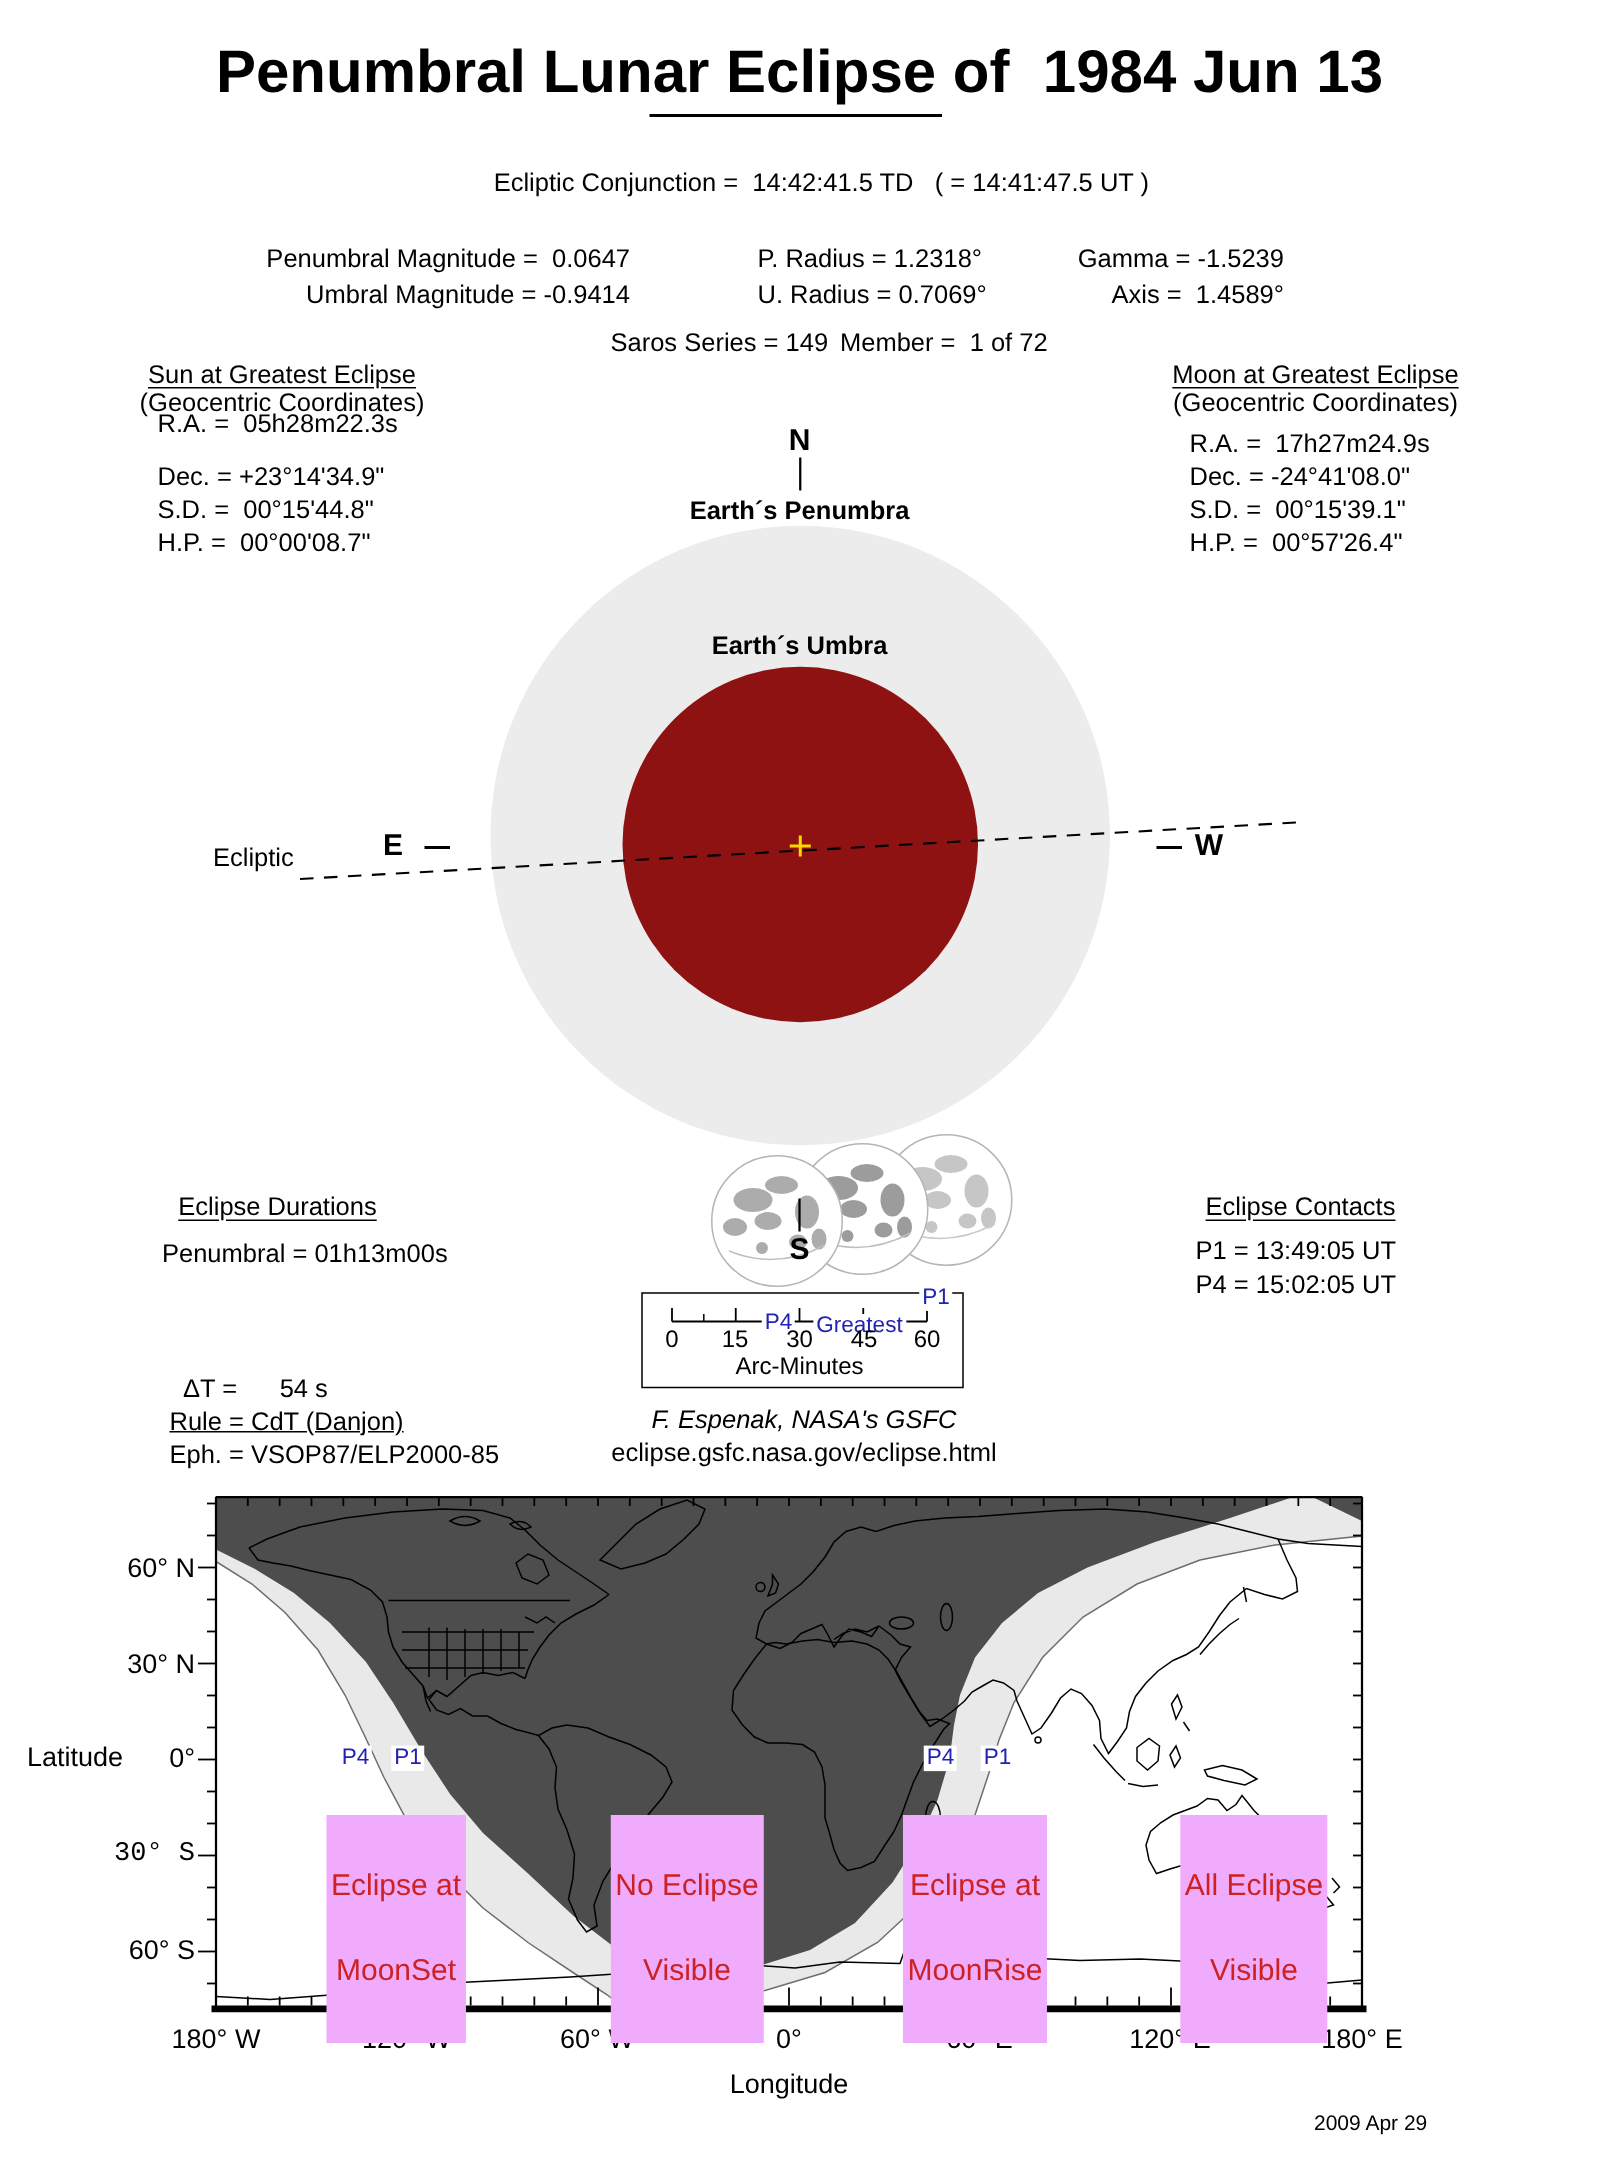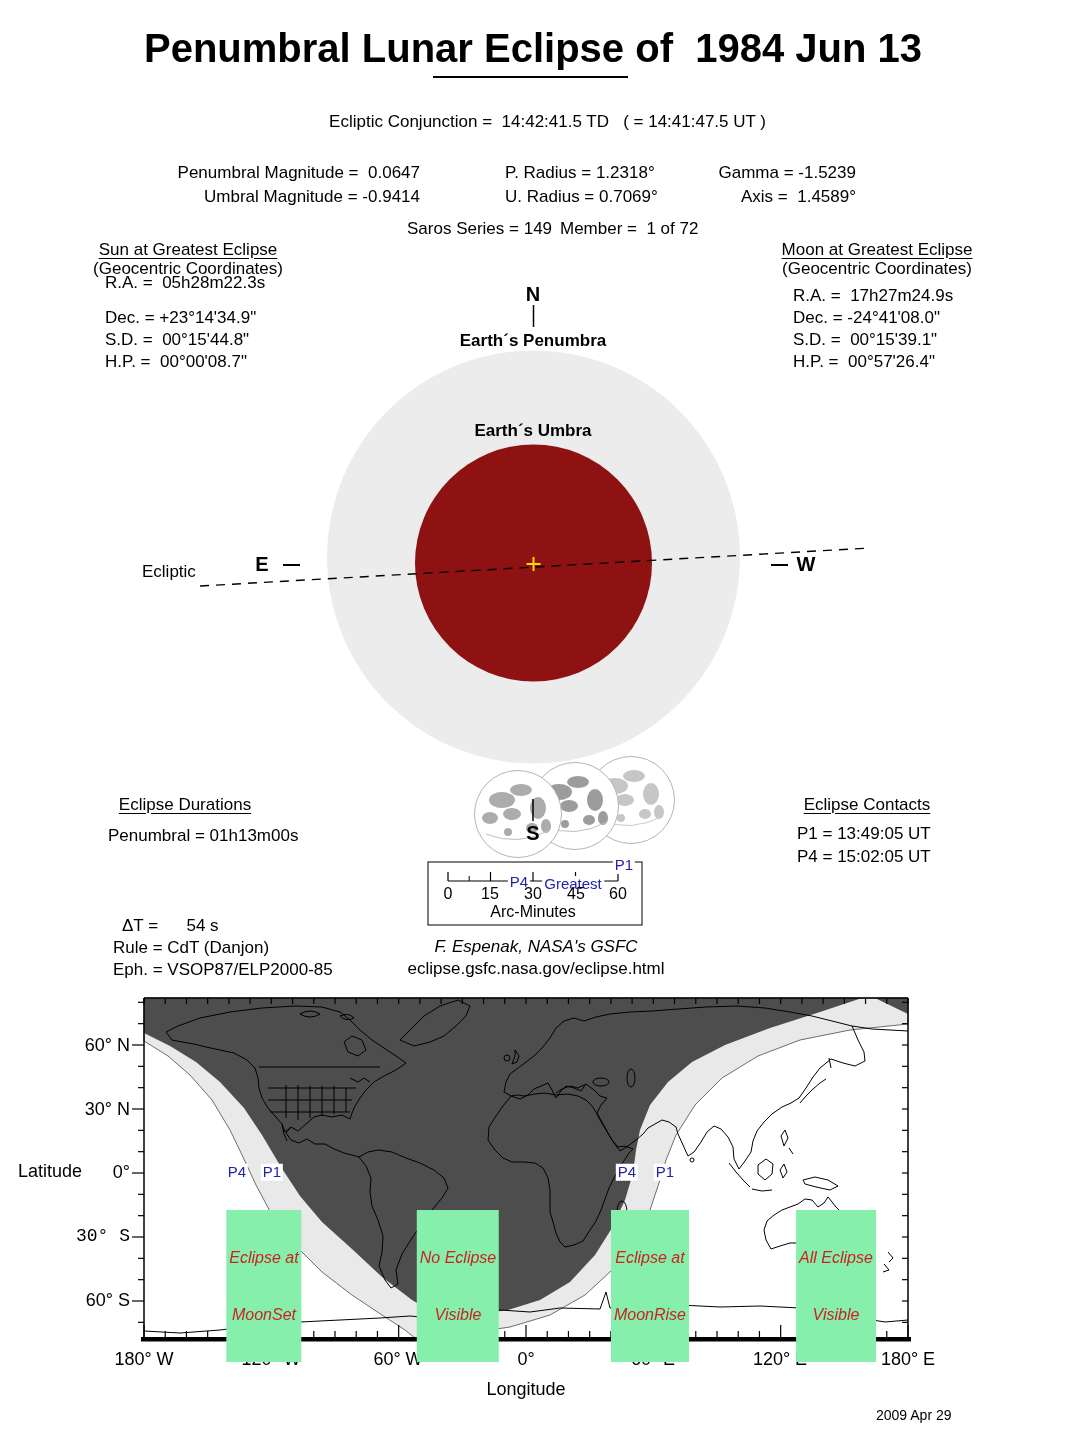--- a/index.html
+++ b/index.html
@@ -13,22 +13,22 @@
   .rc{transform:translate(-100%,-50%);}
   .b{font-weight:bold;}
   .u{text-decoration:underline;text-underline-offset:3px;}
   .t33{font-size:40px;}
   .t20{font-size:20px;}
   .t18{font-size:18px;}
   .t16{font-size:16px;}
   .t15{font-size:15px;}
   .t14{font-size:14px;}
   .blue{color:var(--annotation-blue,#2222B2);background:#fff;padding:0 2px;}
-  .redlbl{color:var(--annotation-red,#CC2222);background:#86efac;font-style:italic;
-          text-align:center;font-size:16px;line-height:19px;padding:0 3px;}
+  .redlbl{color:var(--annotation-red,#CC2222);background:#f0abfc;
+          text-align:center;font-size:20px;line-height:19px;padding:0 3px;}
   .rule{position:absolute;z-index:2;background:#000;}
   .it{font-style:italic;}
 </style>
 </head>
 <body>
 
 <div id="page">
 
   <svg id="fig" width="1082" height="1446" viewBox="0 0 1082 1446">
 
@@ -393,21 +393,21 @@
   <div class="lbl c blue t15" style="left:519px;top:874px;">P4</div>
   <div class="lbl c blue t15" style="left:573px;top:876px;">Greatest</div>
   <div class="lbl c t16" style="left:448px;top:885px;">0</div>
   <div class="lbl c t16" style="left:490px;top:885px;">15</div>
   <div class="lbl c t16" style="left:533px;top:885px;">30</div>
   <div class="lbl c t16" style="left:576px;top:885px;">45</div>
   <div class="lbl c t16" style="left:618px;top:885px;text-align:right;">60</div>
   <div class="lbl c t16" style="left:533px;top:903px;">Arc-Minutes</div>
 
   <div class="lbl" style="left:122px;top:917px;">ΔT =      54 s</div>
-  <div class="lbl" style="left:113px;top:939px;">Rule = CdT (Danjon)</div>
+  <div class="lbl" style="left:113px;top:939px;text-decoration:underline;">Rule = CdT (Danjon)</div>
   <div class="lbl" style="left:113px;top:961px;">Eph. = VSOP87/ELP2000-85</div>
 
   <div class="lbl c it" style="left:536px;top:938px;">F. Espenak, NASA's GSFC</div>
   <div class="lbl c" style="left:536px;top:960px;">eclipse.gsfc.nasa.gov/eclipse.html</div>
 
   <div class="lbl t18" style="left:18px;top:1162px;">Latitude</div>
   <div class="lbl rc t18" style="left:130px;top:1046px;">60° N</div>
   <div class="lbl rc t18" style="left:130px;top:1110px;">30° N</div>
   <div class="lbl rc t18" style="left:130px;top:1173px;">0°</div>
   <div class="lbl rc t18" style="left:130px;top:1237px;font-family:Liberation Mono, monospace;">30° S</div>

